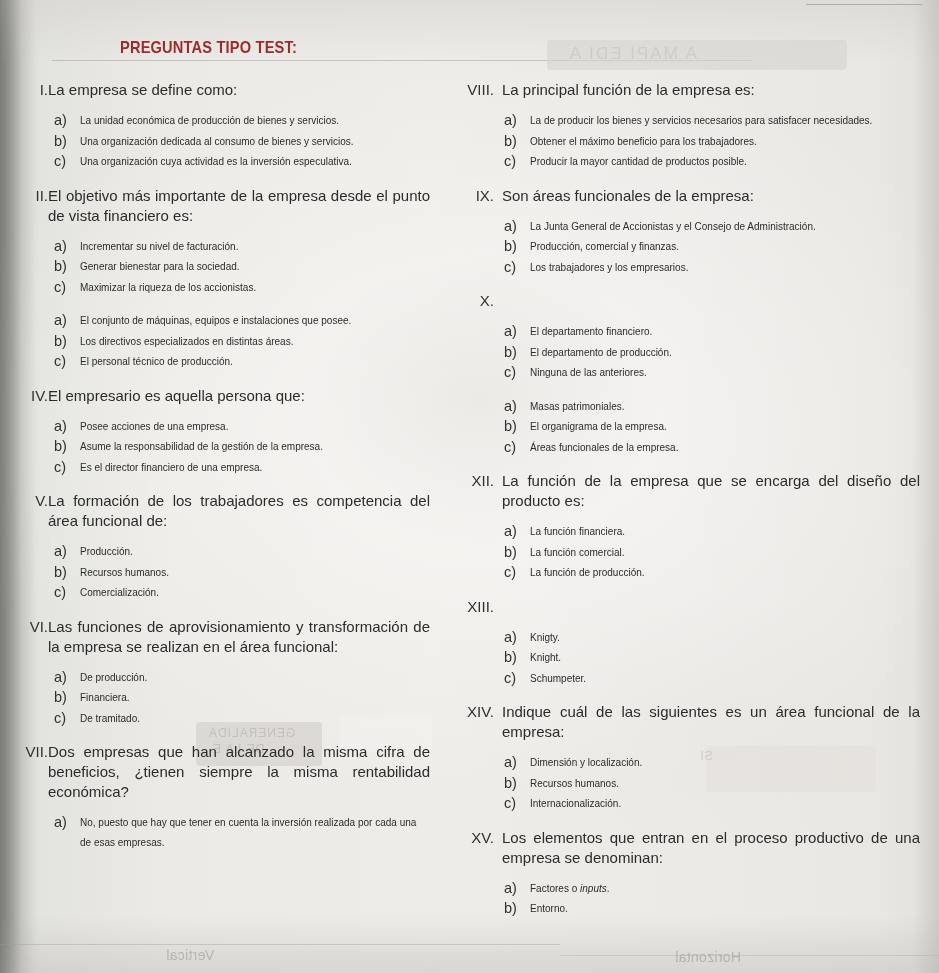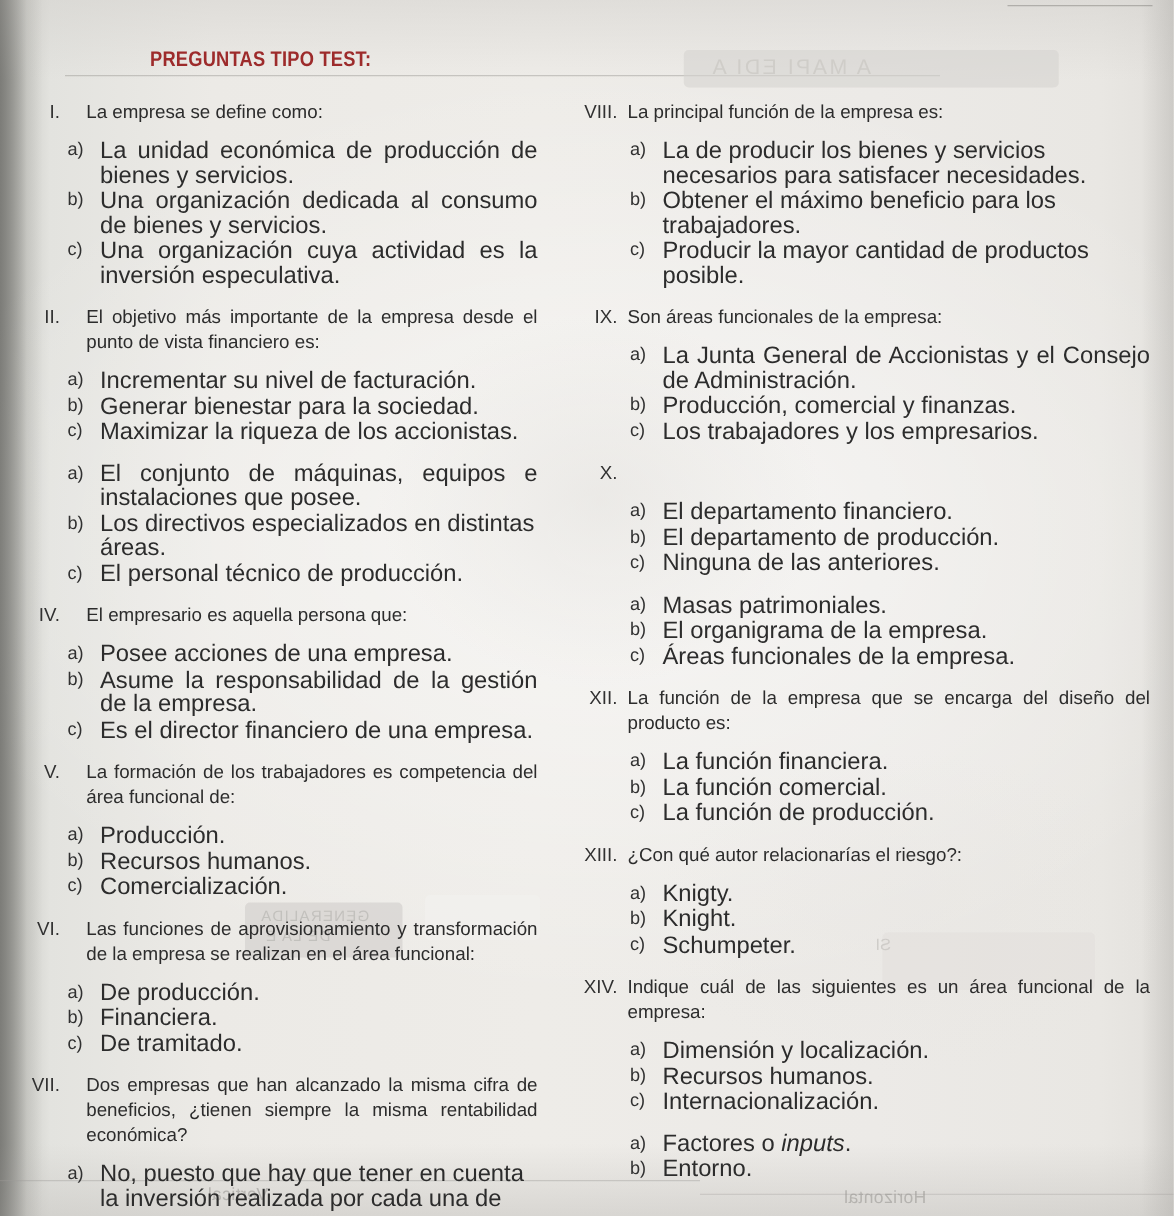--- a/index.html
+++ b/index.html
@@ -143,21 +143,21 @@
 
   .q-text {
     flex: 1 1 auto;
     font-size: 15px;
     line-height: 20px;
     color: #2c2c2c;
     text-align: justify;
     text-justify: inter-word;
     hyphens: none;
   }
-  #col-left  .q-text { margin-left: 21px; }
+  #col-left  .q-text { margin-left: 0; }
   #col-right .q-text { margin-left: 8px; }
 
   
   .answers {
     margin-top: 11px;
     margin-bottom: 0;
   }
   #col-left  .answers { padding-left: 36px; }
   #col-right .answers { padding-left: 52px; }
 
@@ -169,21 +169,21 @@
   .a-letter {
     flex: 0 0 auto;
     width: 17px;
     font-size: 14.5px;
     line-height: 19.5px;
     color: #313131;
   }
   .a-text {
     flex: 1 1 auto;
     margin-left: 9px;
-    font-size: 19px;
+    font-size: 10px;
     line-height: 19.5px;
     color: #2c2c2c;
     text-align: justify;
     text-justify: inter-word;
   }
   .a-text.nojustify { text-align: left; }
   .a-text i { font-style: italic; }
 </style>
 </head>
 <body>
@@ -438,21 +438,20 @@
           </div>
           <div class="a-row">
             <div class="a-letter">c)</div>
             <div class="a-text nojustify">La función de producción.</div>
           </div>
         </div>
       </div>
       <div class="question-block">
         <div class="q-row">
           <div class="q-num">XIII.</div>
-          <div class="q-text">¿Con qué autor relacionarías el riesgo?:</div>
         </div>
         <div class="answers">
           <div class="a-row">
             <div class="a-letter">a)</div>
             <div class="a-text nojustify">Knigty.</div>
           </div>
           <div class="a-row">
             <div class="a-letter">b)</div>
             <div class="a-text nojustify">Knight.</div>
           </div>
@@ -476,20 +475,24 @@
             <div class="a-letter">b)</div>
             <div class="a-text nojustify">Recursos humanos.</div>
           </div>
           <div class="a-row">
             <div class="a-letter">c)</div>
             <div class="a-text nojustify">Internacionalización.</div>
           </div>
         </div>
       </div>
       <div class="question-block">
+        <div class="q-row">
+          <div class="q-num">XV.</div>
+          <div class="q-text">Los elementos que entran en el proceso productivo de una empresa se denominan:</div>
+        </div>
         <div class="answers">
           <div class="a-row">
             <div class="a-letter">a)</div>
             <div class="a-text nojustify">Factores o <i>inputs</i>.</div>
           </div>
           <div class="a-row">
             <div class="a-letter">b)</div>
             <div class="a-text nojustify">Entorno.</div>
           </div>
         </div>

